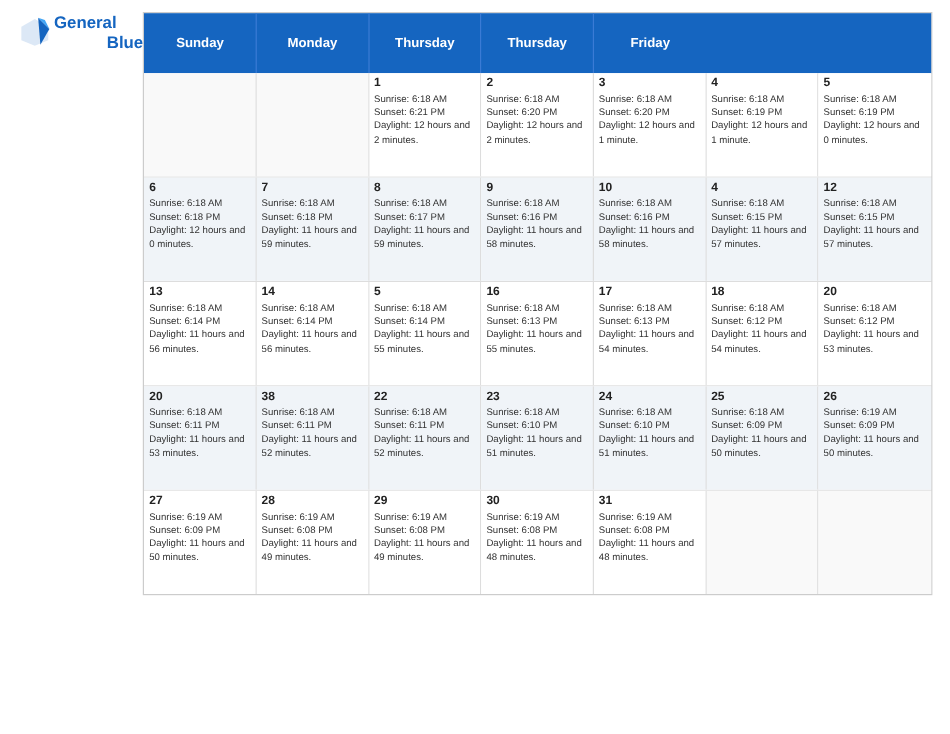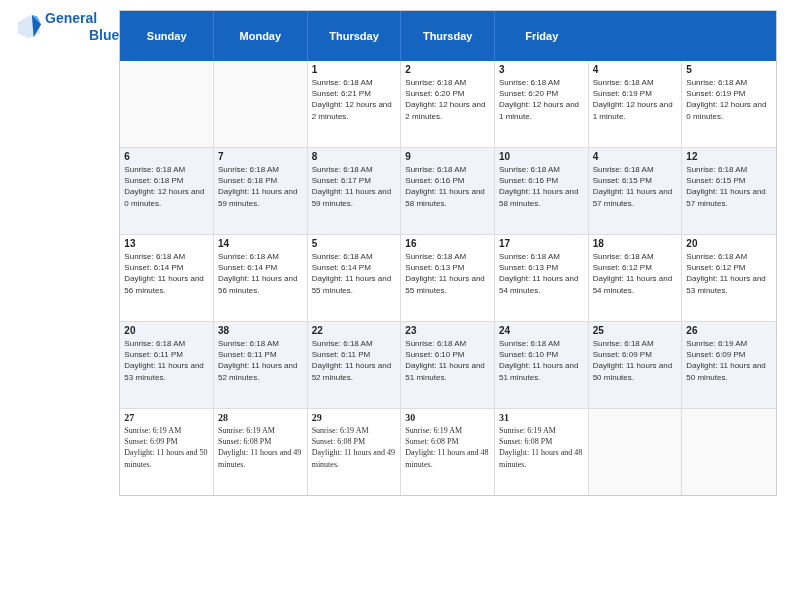--- a/index.html
+++ b/index.html
@@ -69,21 +69,21 @@
       flex: 1;
       display: flex;
       flex-direction: column;
     }
     .cal-row {
       display: grid;
       grid-template-columns: repeat(7, 1fr);
       flex: 1;
       border-bottom: 1px solid #ddd;
     }
-    .cal-row:last-child { border-bottom: none; font-family: Liberation Serif, serif; }
+    .cal-row:last-child { border-bottom: none; }
     .cal-cell {
       border-right: 1px solid #ddd;
       padding: 3px 4px;
       font-size: 8.5px;
       color: #333;
       background: #fff;
       vertical-align: top;
     }
     .cal-cell:last-child { border-right: none; }
     .cal-cell.empty { background: #f9f9f9; }

